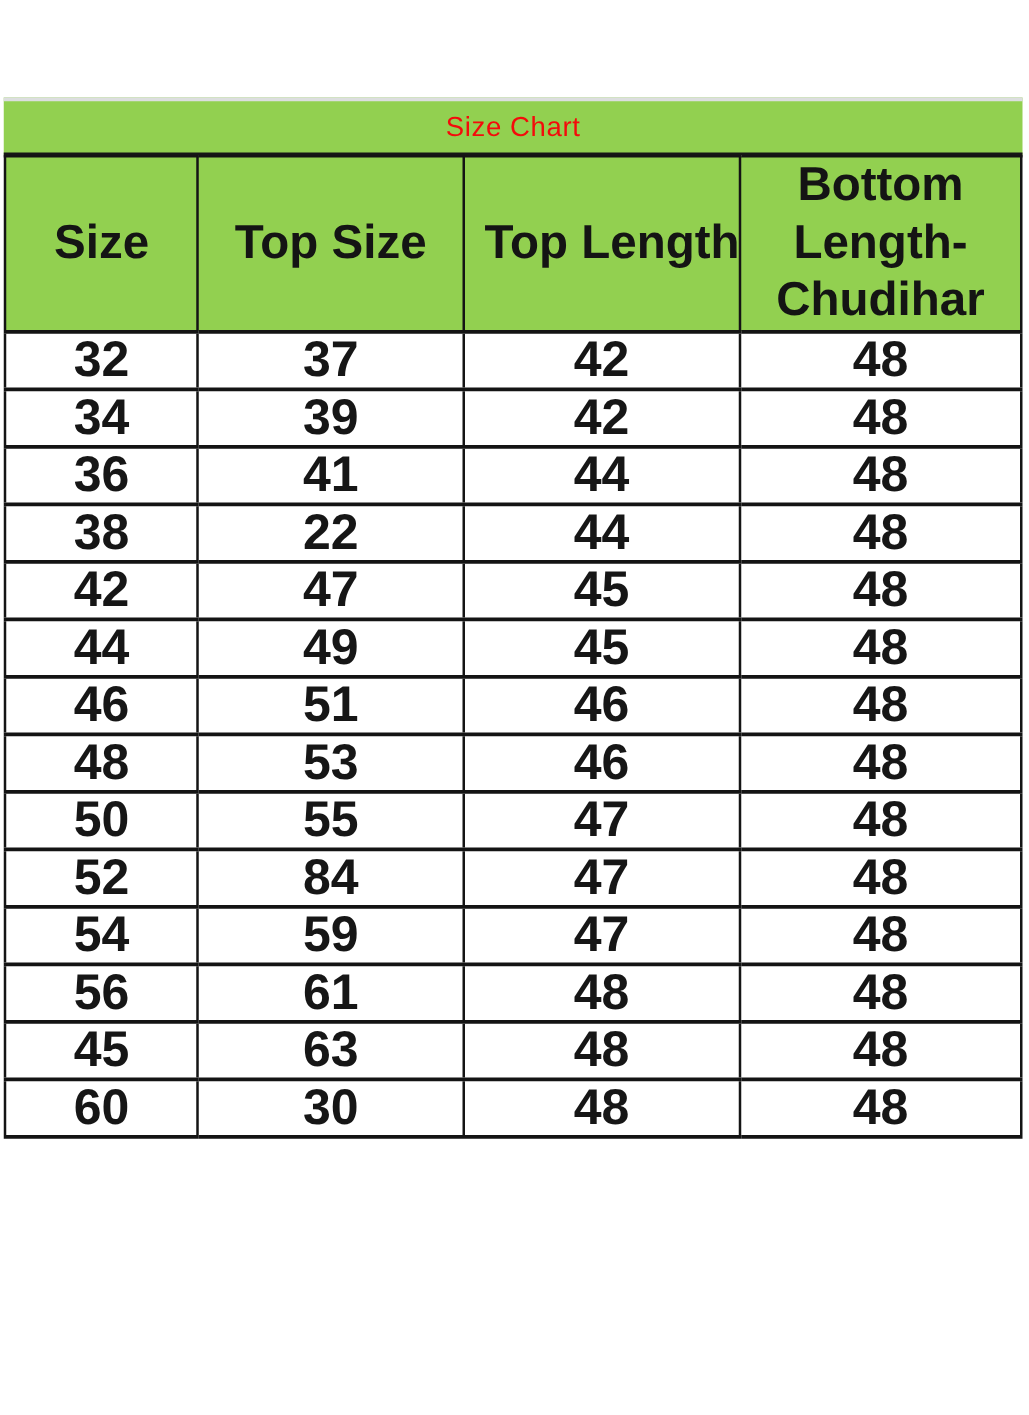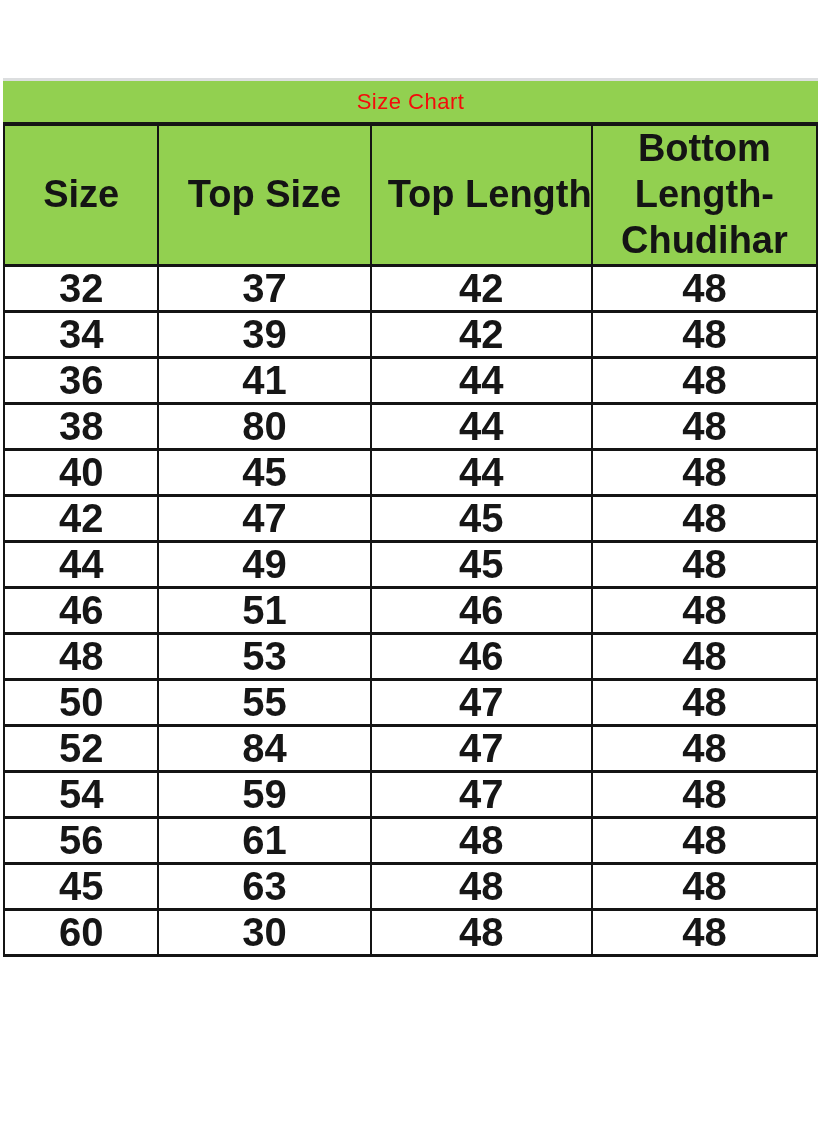--- a/index.html
+++ b/index.html
@@ -112,27 +112,21 @@
         <td>48</td>
       </tr>
       <tr>
         <td>36</td>
         <td>41</td>
         <td>44</td>
         <td>48</td>
       </tr>
       <tr>
         <td>38</td>
-        <td>80</td>
-        <td>44</td>
-        <td>48</td>
-      </tr>
-      <tr>
-        <td>40</td>
-        <td>45</td>
+        <td>22</td>
         <td>44</td>
         <td>48</td>
       </tr>
       <tr>
         <td>42</td>
         <td>47</td>
         <td>45</td>
         <td>48</td>
       </tr>
       <tr>

